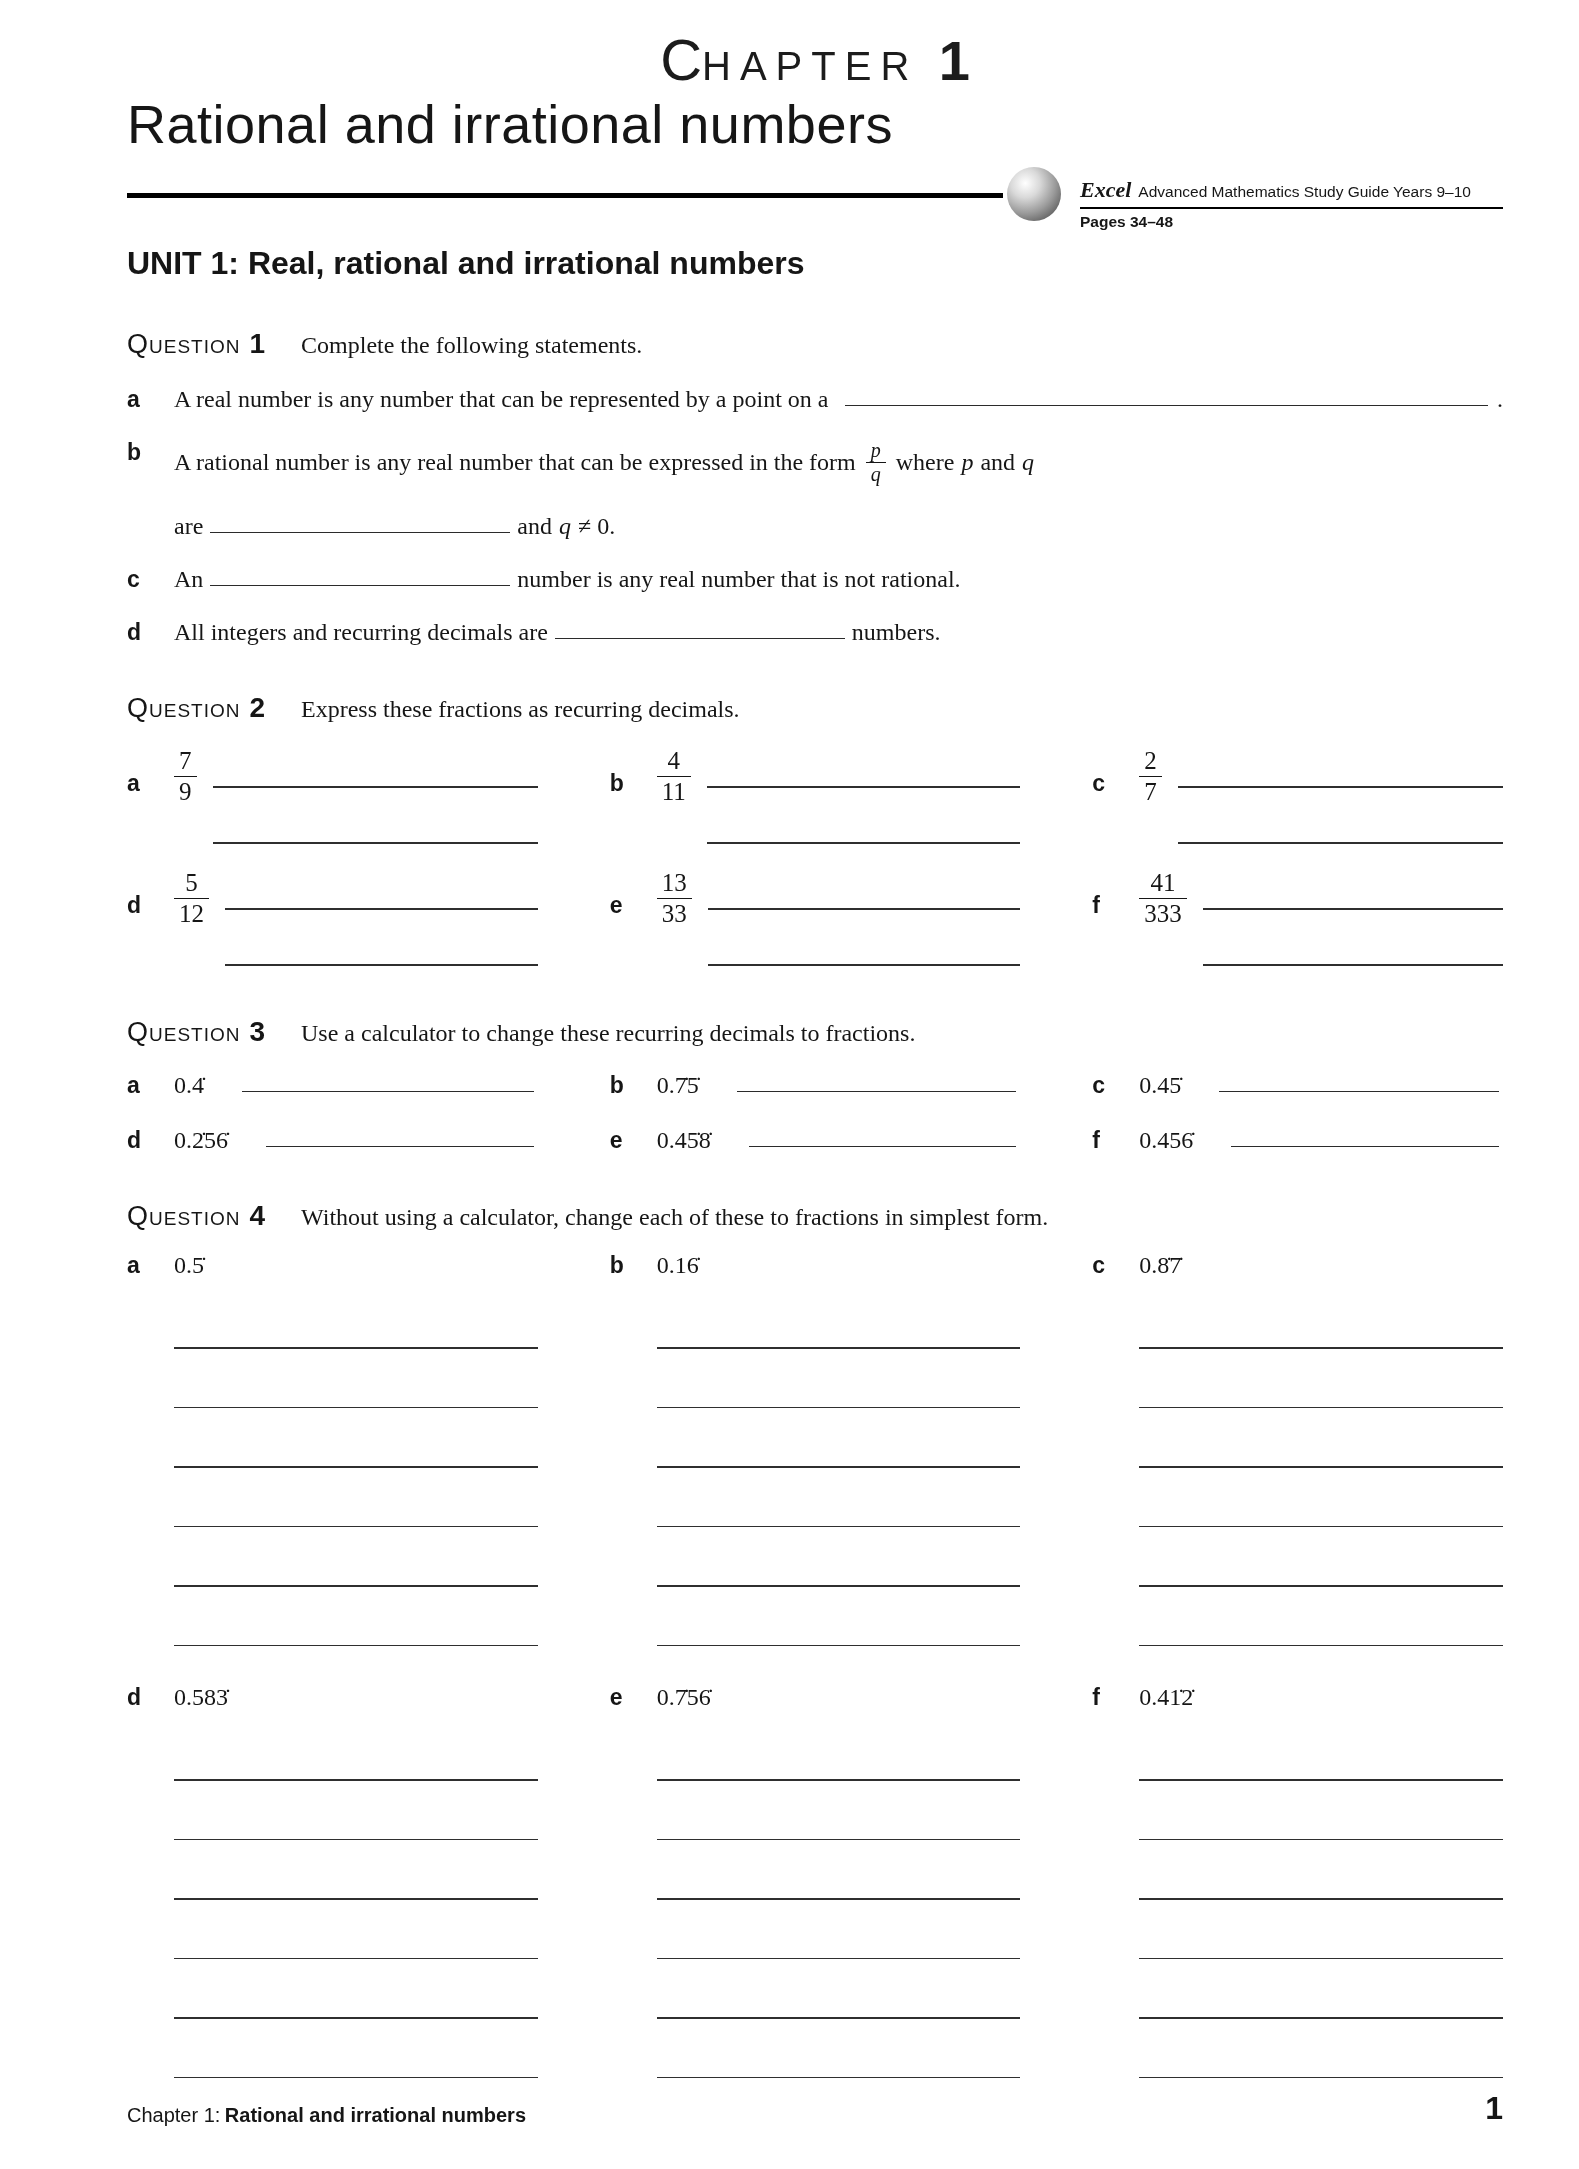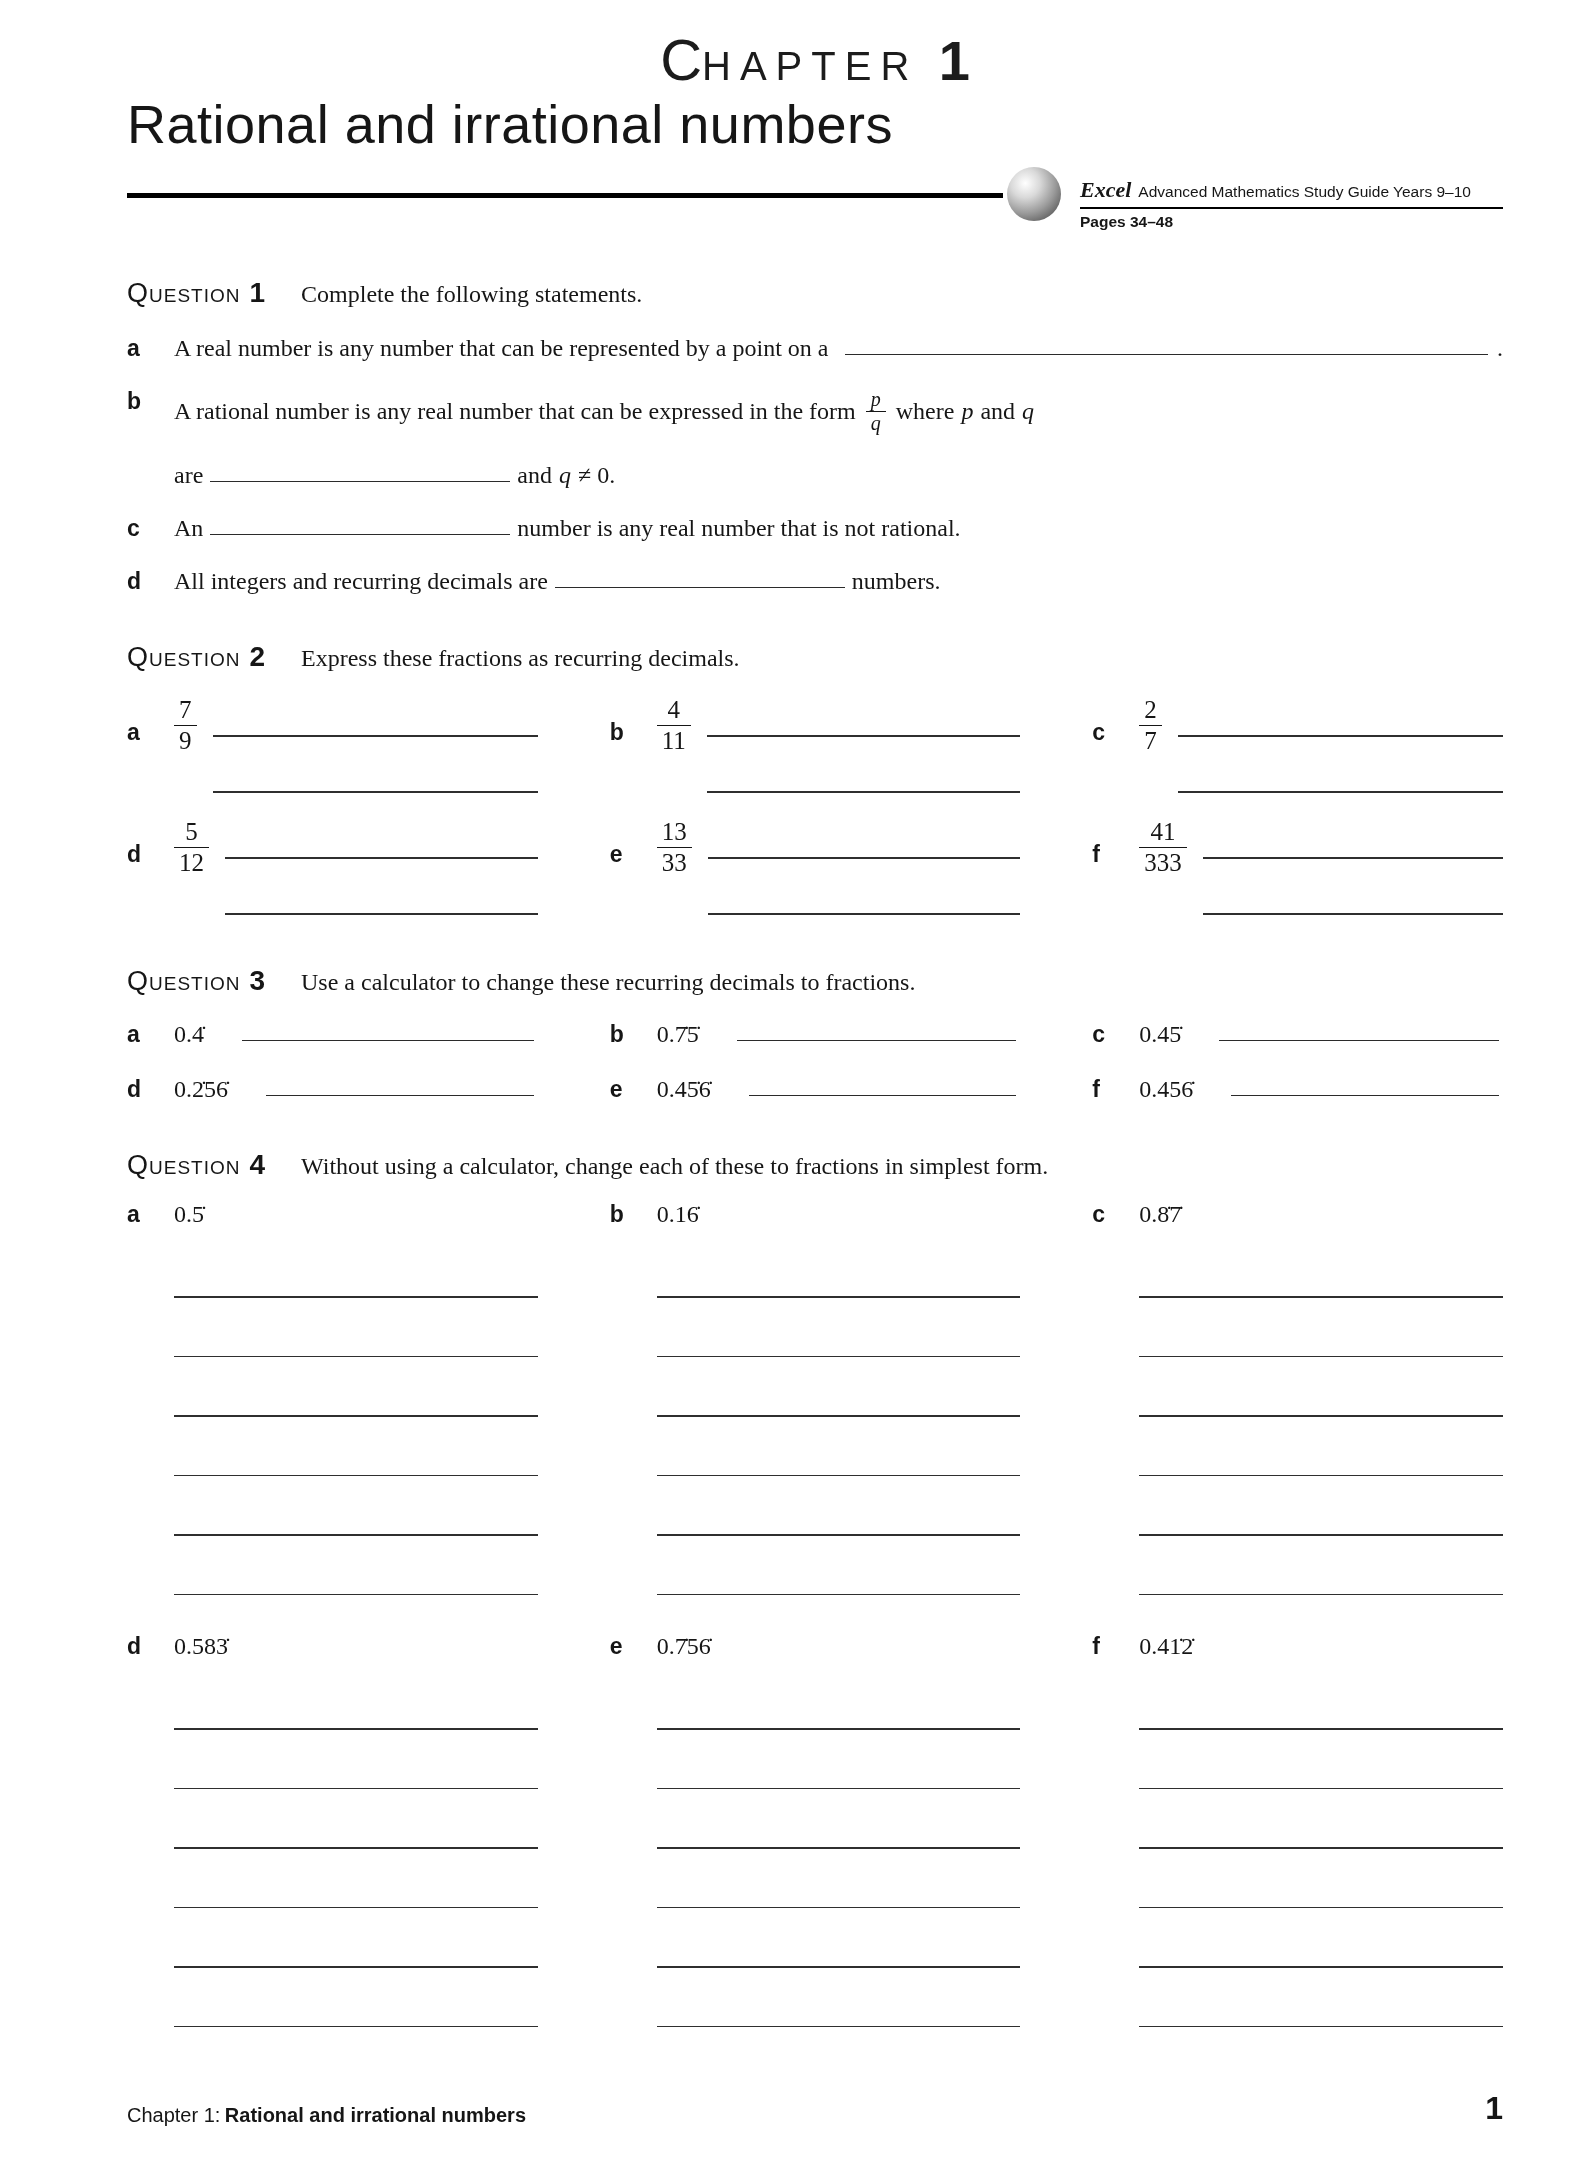--- a/index.html
+++ b/index.html
@@ -96,20 +96,21 @@
       <div class="badge-text">
         <div class="badge-line1">
           <span class="badge-brand">Excel</span>
           <span class="badge-series">Advanced Mathematics Study Guide Years 9–10</span>
         </div>
         <div class="badge-pages">Pages 34–48</div>
       </div>
     </div>
   </div>
 
+  <h2 class="unit-title">UNIT 1:  Real, rational and irrational numbers</h2>
 
   <section class="question">
     <div class="q-heading">
       <span class="q-label">Question</span>
       <span class="q-num">1</span>
       <span class="q-prompt">Complete the following statements.</span>
     </div>
 
     <div class="q-item">
       <span class="item-letter">a</span>
@@ -272,21 +273,21 @@
         <span class="dec-value">0.45̇</span>
         <span class="fill-line"></span>
       </div>
       <div class="q3-cell">
         <span class="item-letter">d</span>
         <span class="dec-value">0.2̇56̇</span>
         <span class="fill-line"></span>
       </div>
       <div class="q3-cell">
         <span class="item-letter">e</span>
-        <span class="dec-value">0.45̇6̇</span>
+        <span class="dec-value">0.45̇8̇</span>
         <span class="fill-line"></span>
       </div>
       <div class="q3-cell">
         <span class="item-letter">f</span>
         <span class="dec-value">0.456̇</span>
         <span class="fill-line"></span>
       </div>
     </div>
   </section>
 

